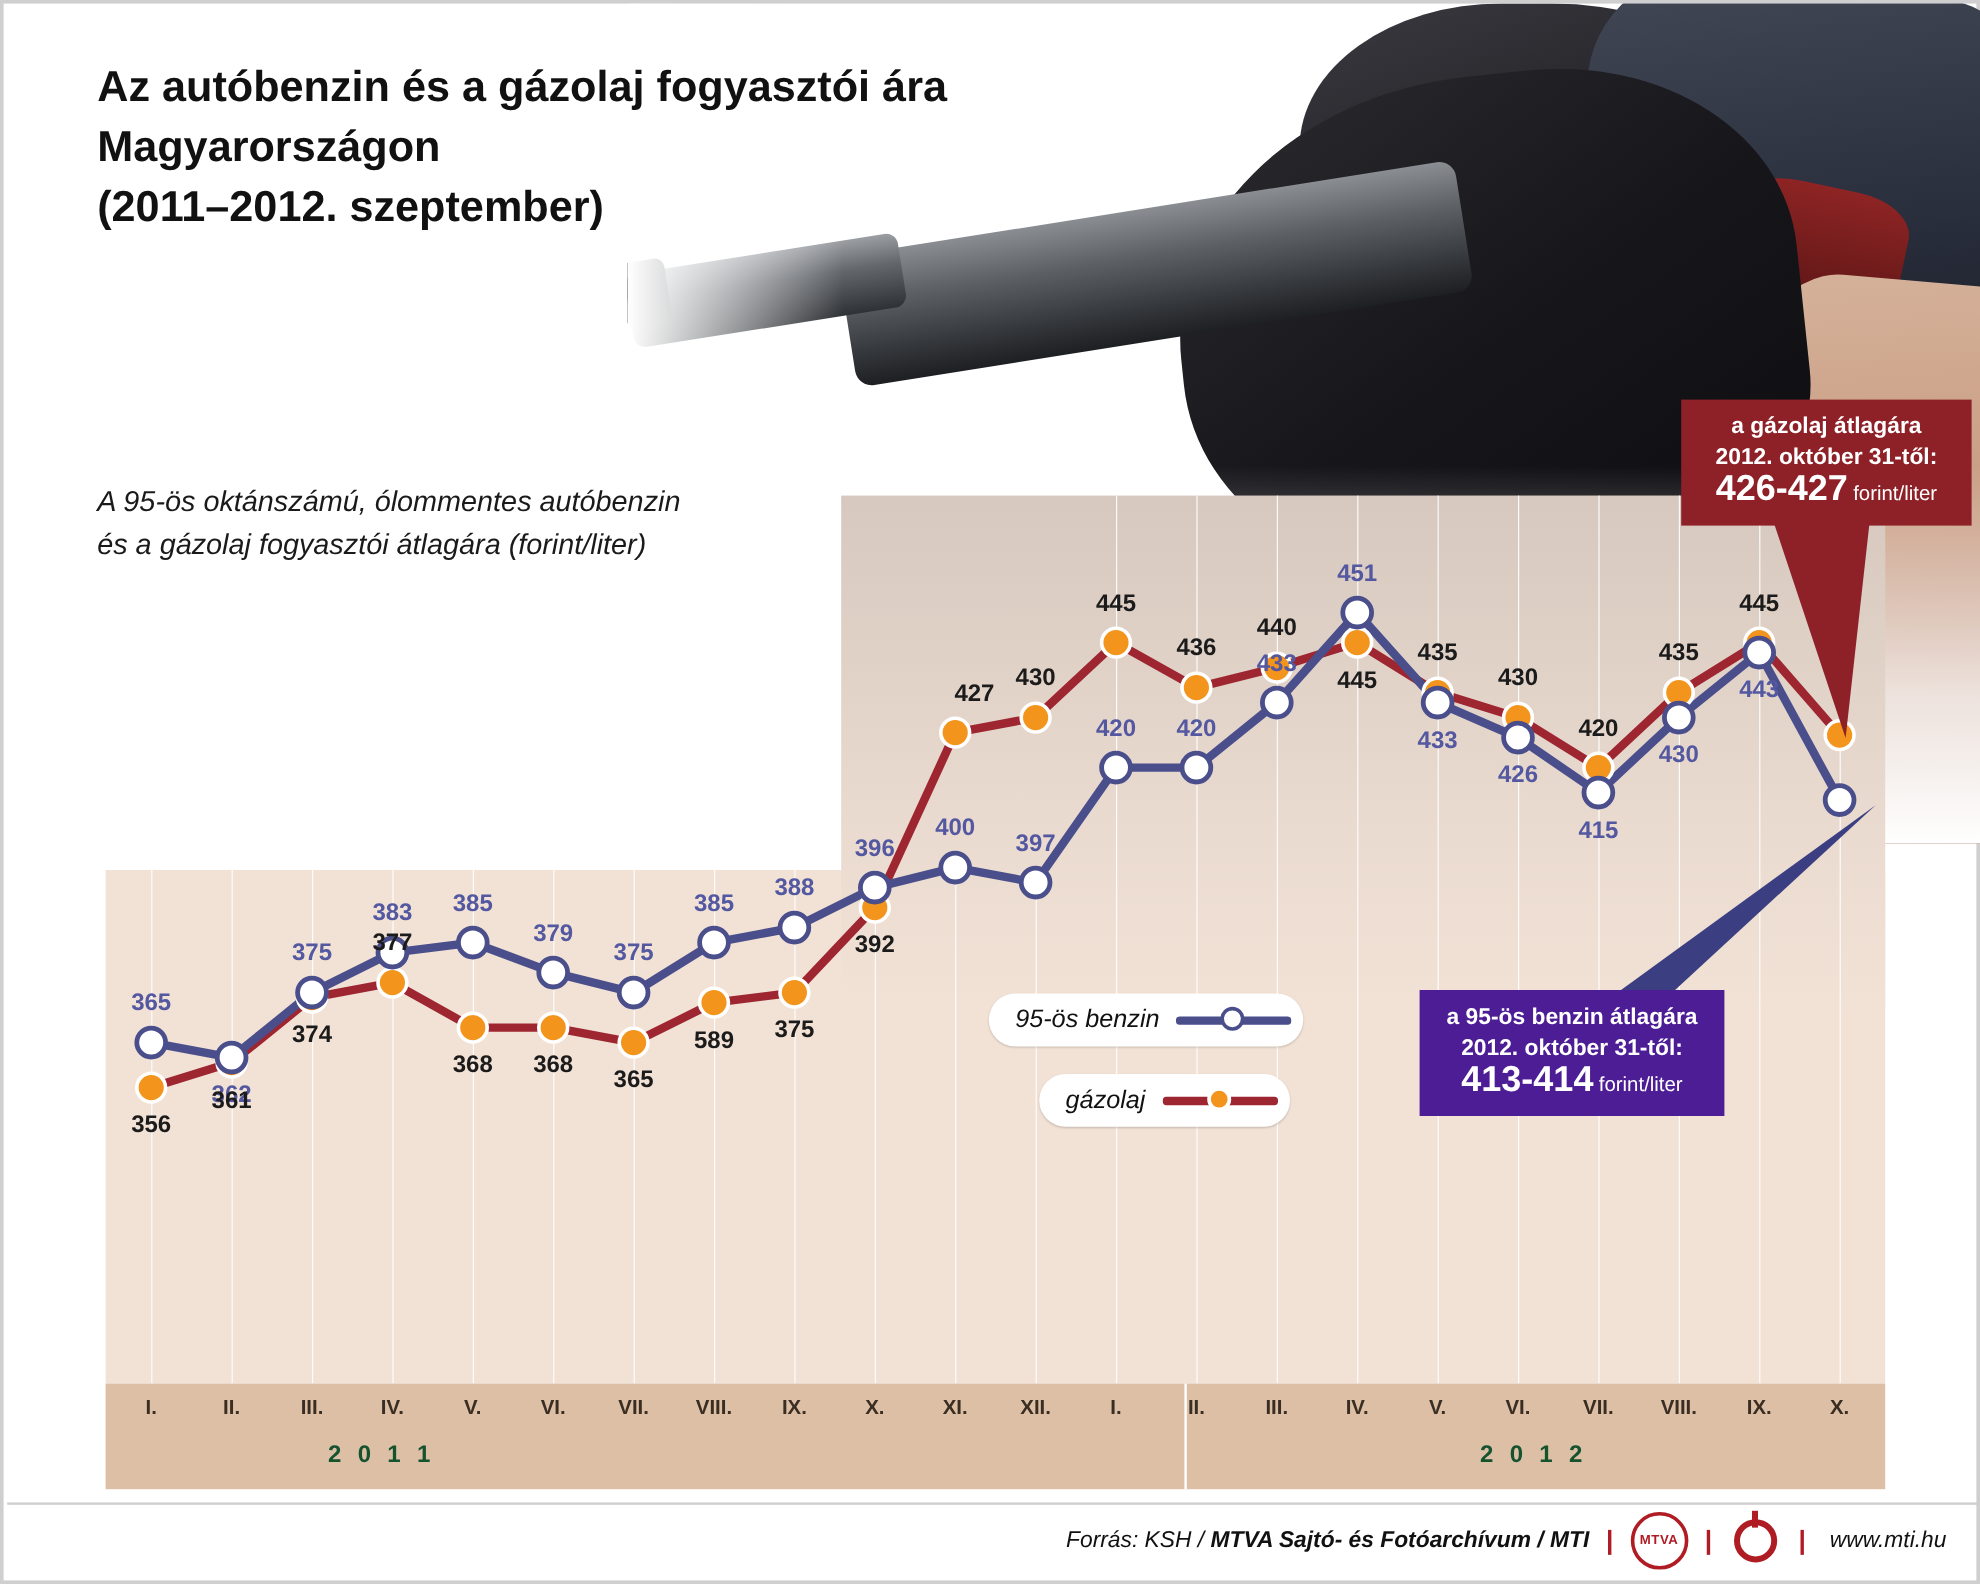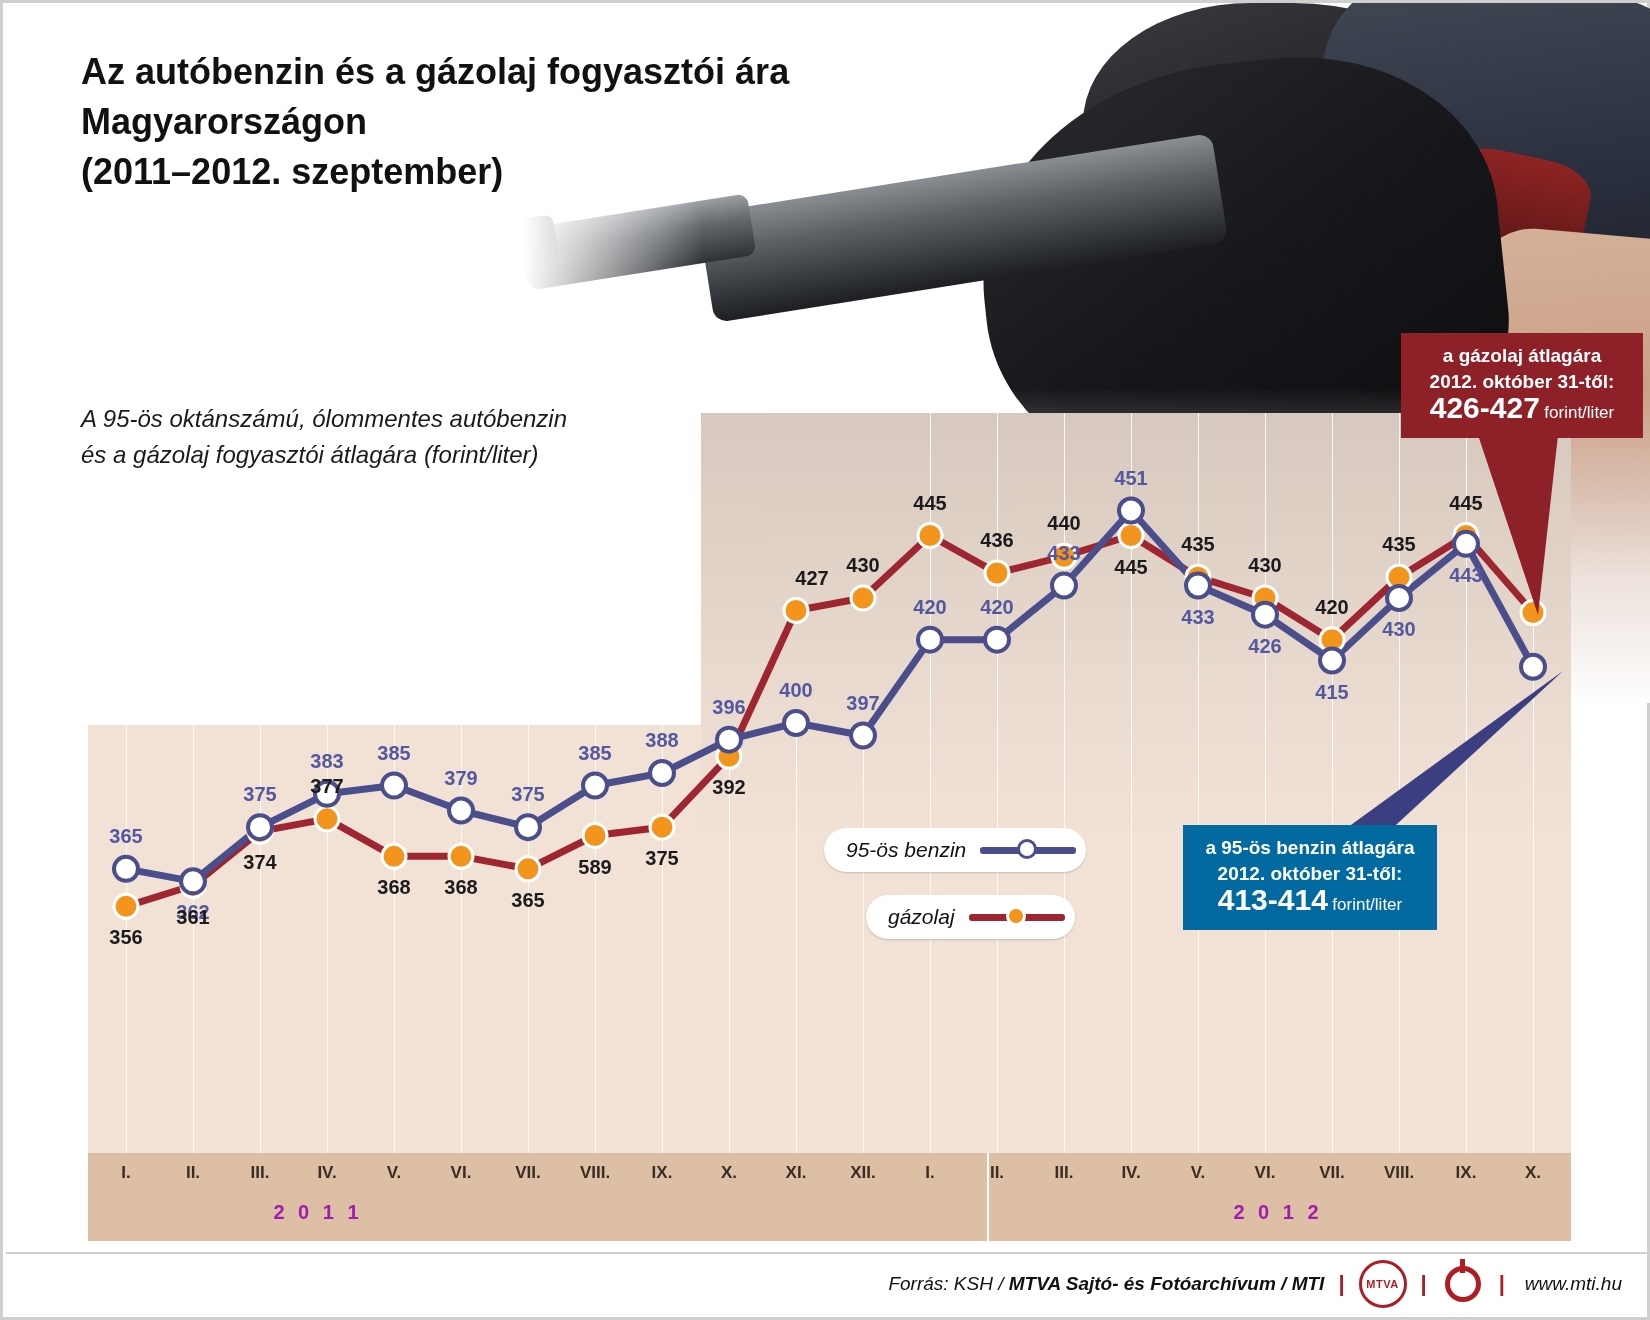--- a/index.html
+++ b/index.html
@@ -107,21 +107,21 @@
   #axis{
     position:absolute;left:0px;top:740px;width:1483px;height:88px;
     background:#dcbfa5;
   }
   .tick-label{
     position:absolute;top:10px;width:60px;text-align:center;
     font-size:17px;font-weight:bold;color:#3a2d22;
   }
   .year-label{
     position:absolute;top:48px;width:200px;text-align:center;
-    font-size:20px;font-weight:bold;letter-spacing:4px;color:#a21caf;
+    font-size:20px;font-weight:bold;letter-spacing:4px;color:#14532d;
   }
   .year-sep{
     position:absolute;left:899px;top:0px;width:2px;height:88px;background:#ffffff;
   }
   svg#lines{position:absolute;left:0;top:0;width:1483px;height:740px;overflow:visible;}
   .pt-benzin{fill:#ffffff;stroke:#4a4f8c;stroke-width:4;}
   .pt-gazolaj{fill:#f3941d;stroke:#ffffff;stroke-width:3;}
   .lbl{
     position:absolute;font-size:20px;font-weight:bold;white-space:nowrap;
     transform:translate(-50%,0);
@@ -142,21 +142,21 @@
   
   .callout{
     position:absolute;color:#fff;text-align:center;padding:10px 16px 12px;
     line-height:26px;
   }
   .callout .l1{font-size:19px;font-weight:bold;}
   .callout .l2{font-size:19px;font-weight:bold;}
   .callout .big{font-size:30px;font-weight:bold;}
   .callout .unit{font-size:17px;font-weight:normal;}
   #callout-diesel{left:1398px;top:330px;width:210px;background:#8e2128;}
-  #callout-benzin{left:1180px;top:822px;width:222px;background:#0369a1;}
+  #callout-benzin{left:1180px;top:822px;width:222px;background:#4c1d95;}
   
   #footer{
     position:absolute;left:3px;bottom:3px;width:1644px;height:62px;
     border-top:2px solid #cfcfcf;
     display:flex;align-items:center;justify-content:flex-end;
     box-sizing:border-box;padding-right:28px;
   }
   #source{font-size:19px;font-style:italic;color:#111;}
   #source b{font-style:italic;}
   .foot-sep{color:#b01c24;font-size:22px;margin:0 14px;font-weight:bold;}

